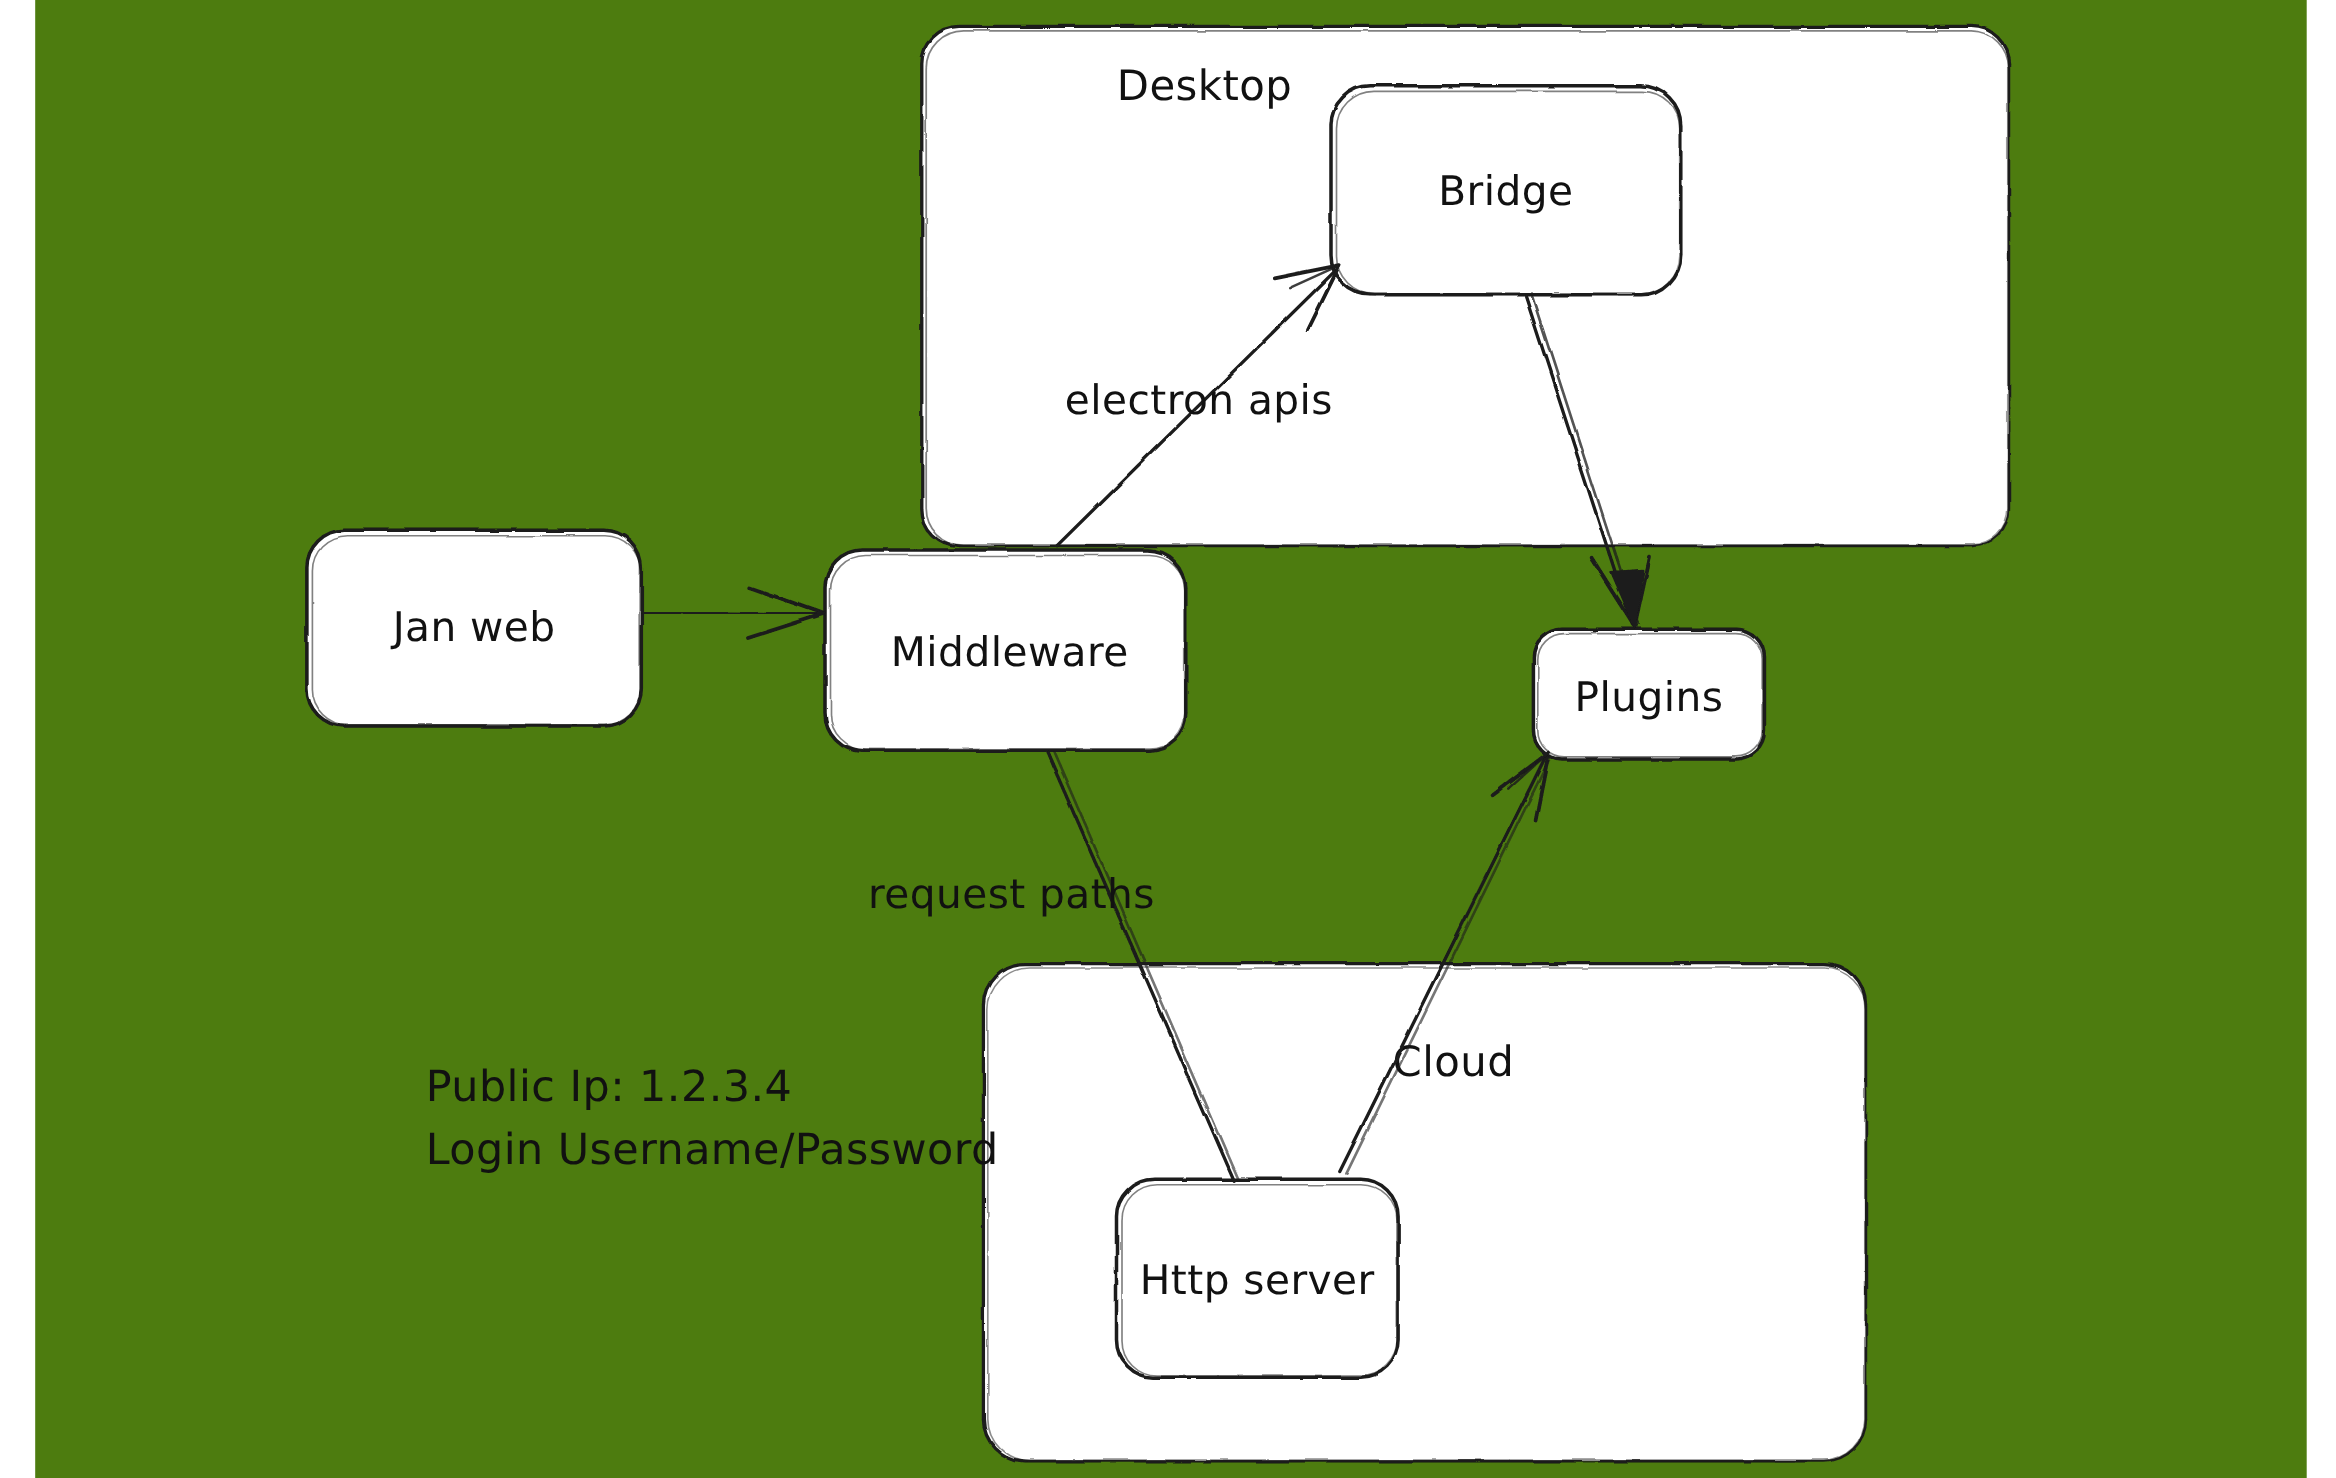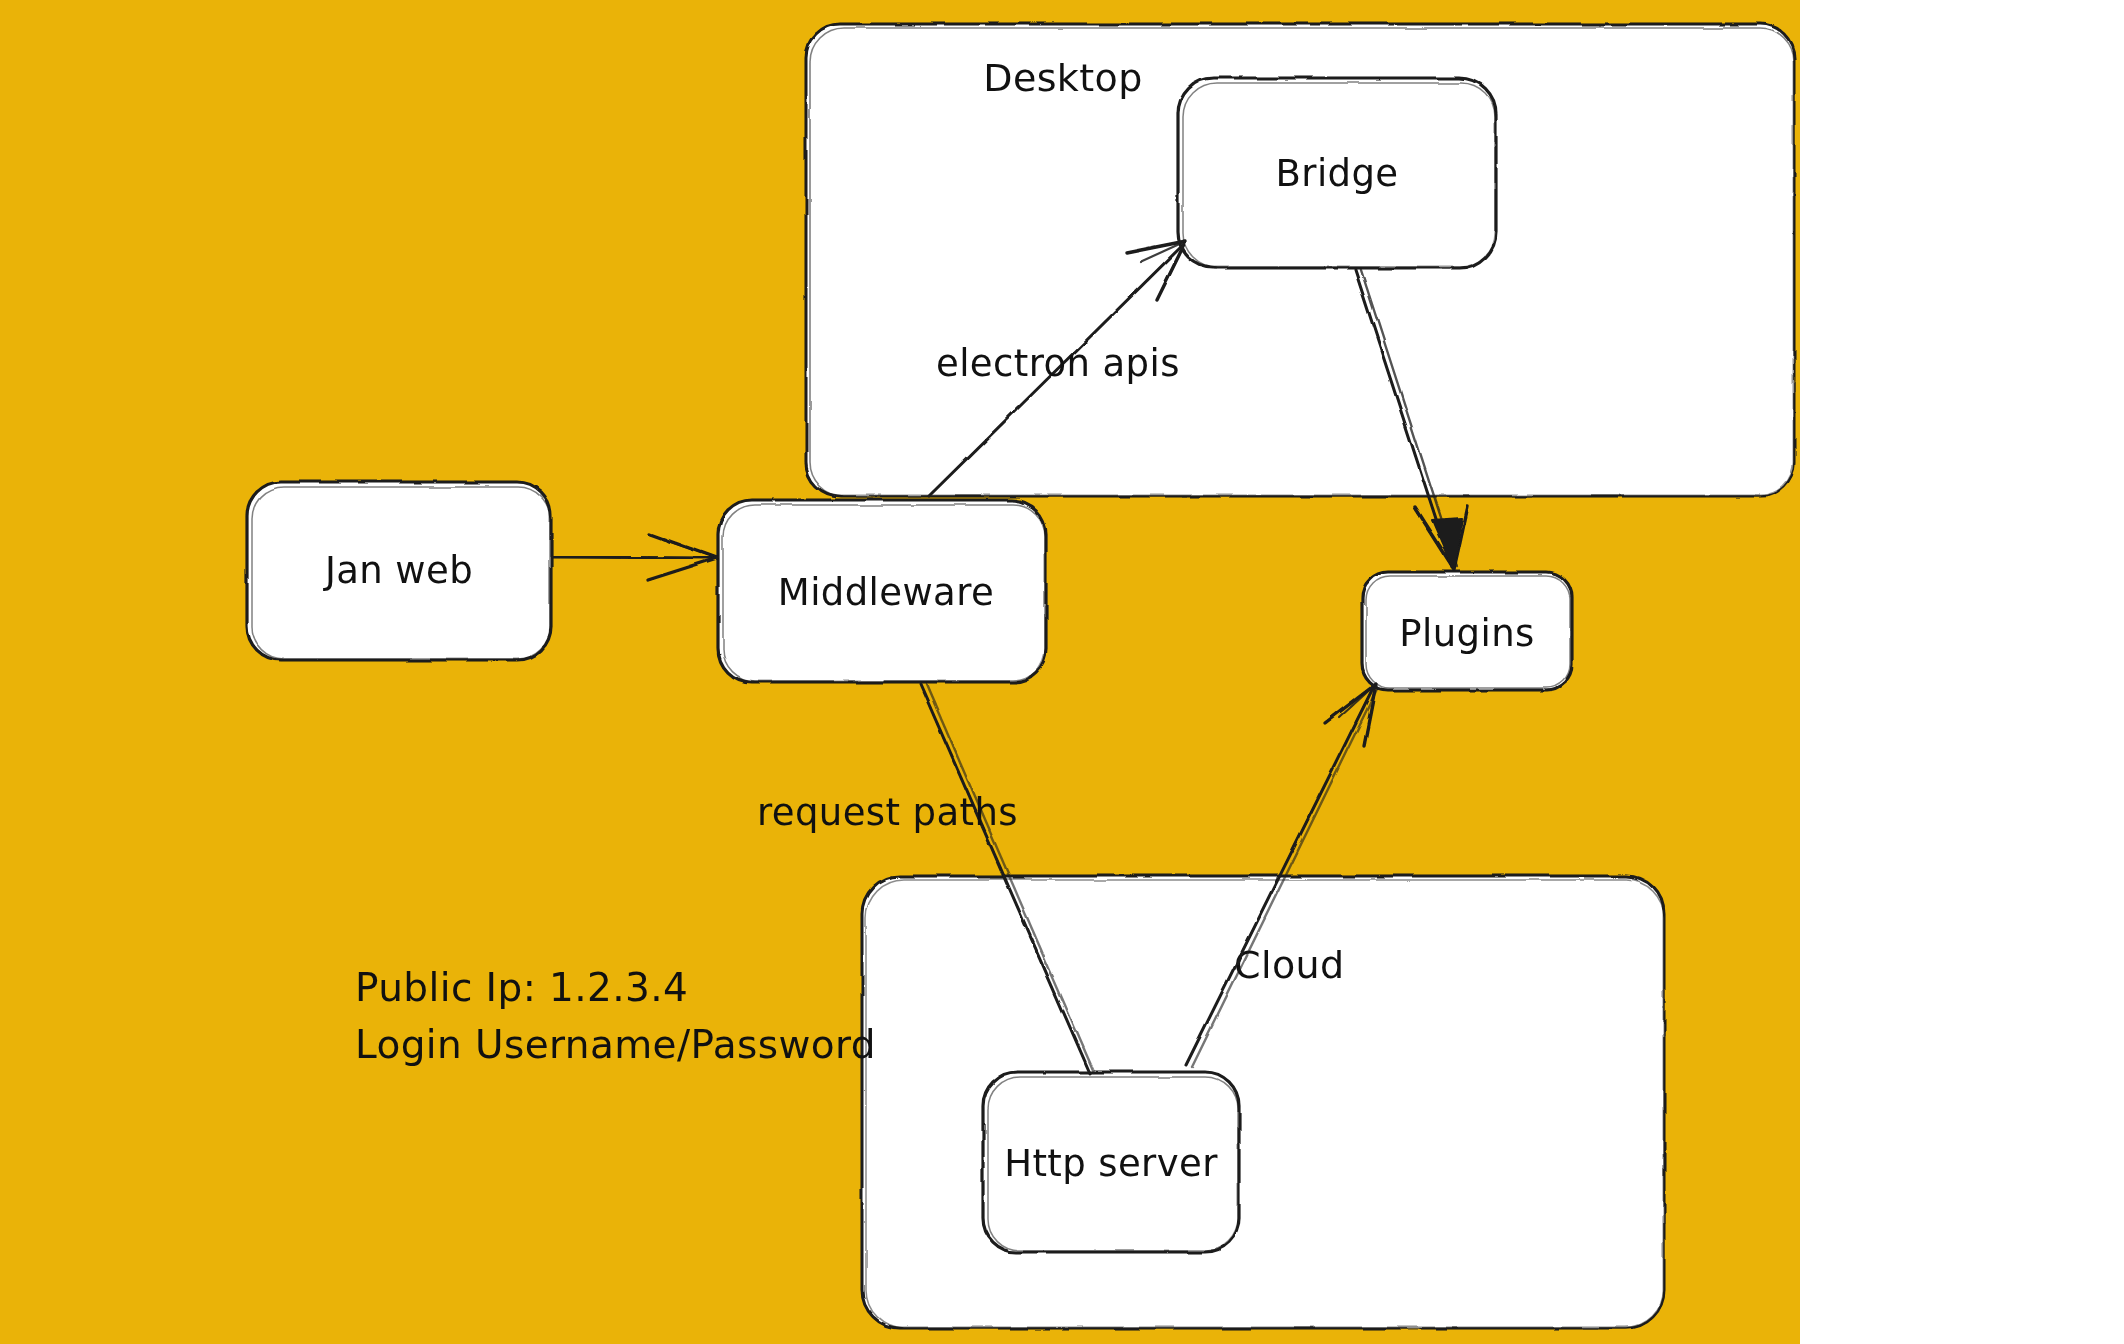--- a/index.html
+++ b/index.html
@@ -8,23 +8,24 @@
     background: #ffffff;
   }
   body {
     width: 2124px;
     height: 1344px;
     overflow: hidden;
     font-family: "DejaVu Sans", sans-serif;
   }
   #canvas-root {
     position: relative;
-    width: 1800px;
+    width: 2065px;
     height: 1344px;
-    background: #eab308;
+    background: #4d7c0f;
+    margin-left: 32px;
   }
   #diagram-svg {
     position: absolute;
     inset: 0;
     width: 2124px;
     height: 1344px;
     display: block;
   }
   .sketch-shape {
     fill: #ffffff;

